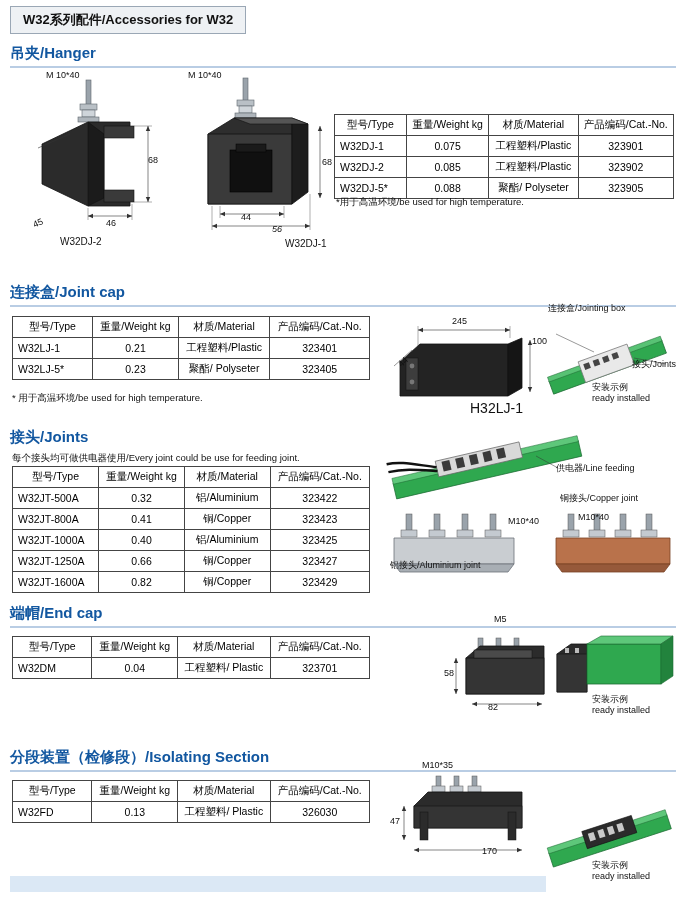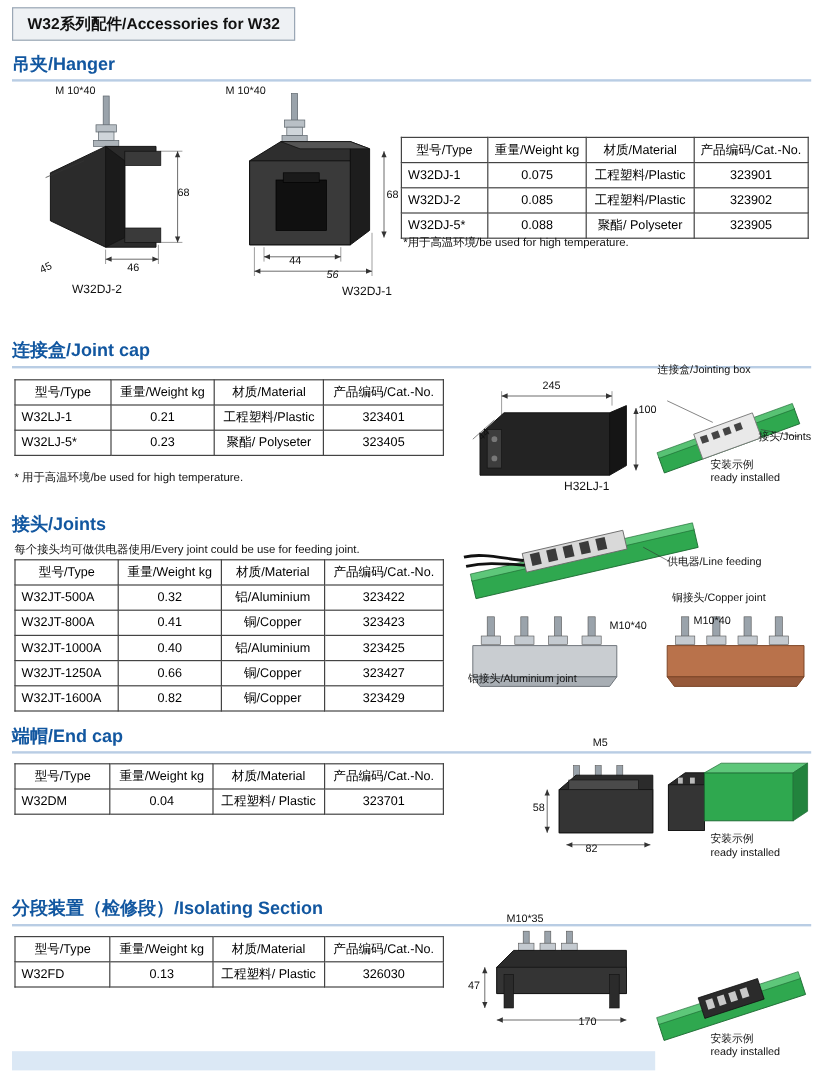--- a/index.html
+++ b/index.html
@@ -249,21 +249,21 @@
 
       <line x1="140" y1="26" x2="140" y2="78" stroke="#333" stroke-width="0.6"></line>
       <path d="M140 26 l-2.2 5 h4.4 z" fill="#333"></path>
       <path d="M140 78 l-2.2 -5 h4.4 z" fill="#333"></path>
       <line x1="4" y1="52" x2="22" y2="36" stroke="#333" stroke-width="0.5"></line>
     </svg>
   </div>
   <div class="dimtxt" style="left:452px; top:316px;">245</div>
   <div class="dimtxt" style="left:532px; top:336px;">100</div>
   <div class="dimtxt" style="left:398px; top:357px; transform:rotate(-42deg);">44</div>
-  <div class="lbl" style="left:470px; top:400px; font-size:10px;">H32LJ-1</div>
+  <div class="lbl" style="left:470px; top:400px; font-size:14px;">H32LJ-1</div>
 
   <div class="fig" style="left:548px; top:318px;">
     <svg width="132" height="90" viewBox="0 0 132 90">
       <g transform="rotate(-20 60 50)">
         <rect x="0" y="42" width="120" height="14" fill="#2fa84f" stroke="#1d6b33" stroke-width="0.7"></rect>
         <rect x="0" y="38" width="120" height="5" fill="#58c274" stroke="#1d6b33" stroke-width="0.5"></rect>
         <rect x="34" y="34" width="52" height="22" fill="#e9e9e9" stroke="#777" stroke-width="0.7"></rect>
         <rect x="38" y="38" width="6" height="6" fill="#444"></rect>
         <rect x="48" y="38" width="6" height="6" fill="#444"></rect>
         <rect x="58" y="38" width="6" height="6" fill="#444"></rect>

